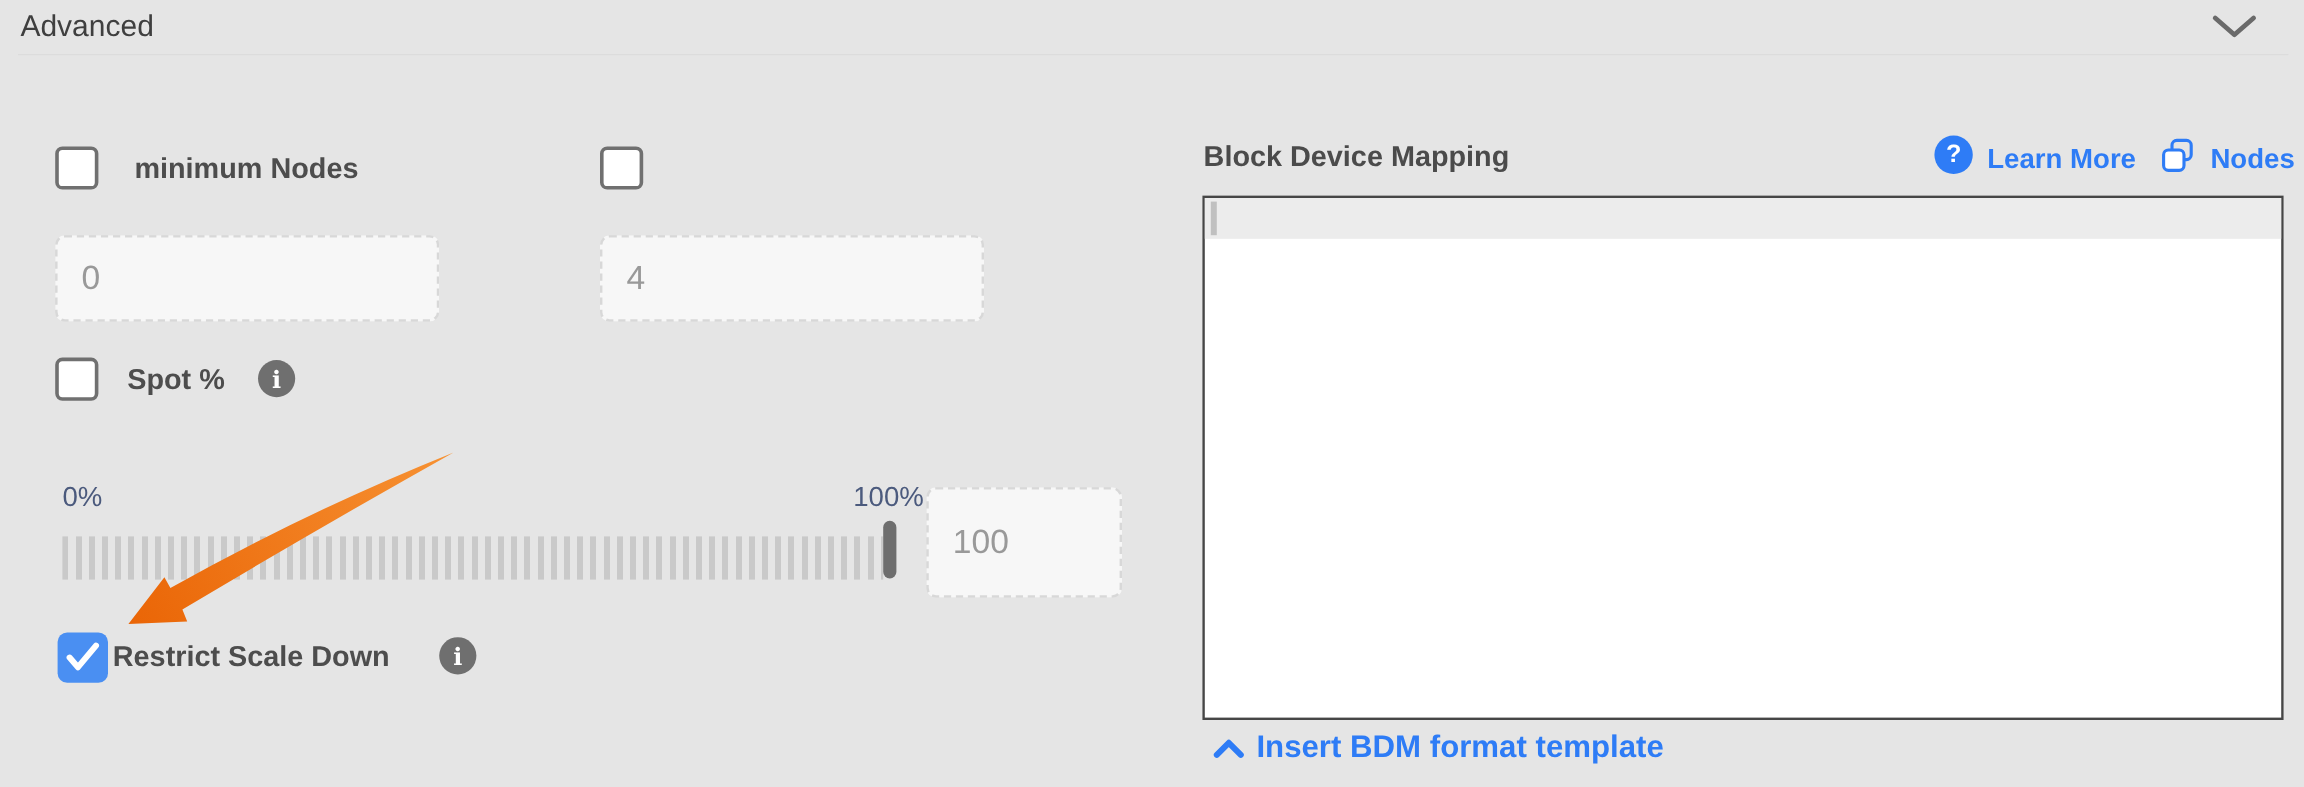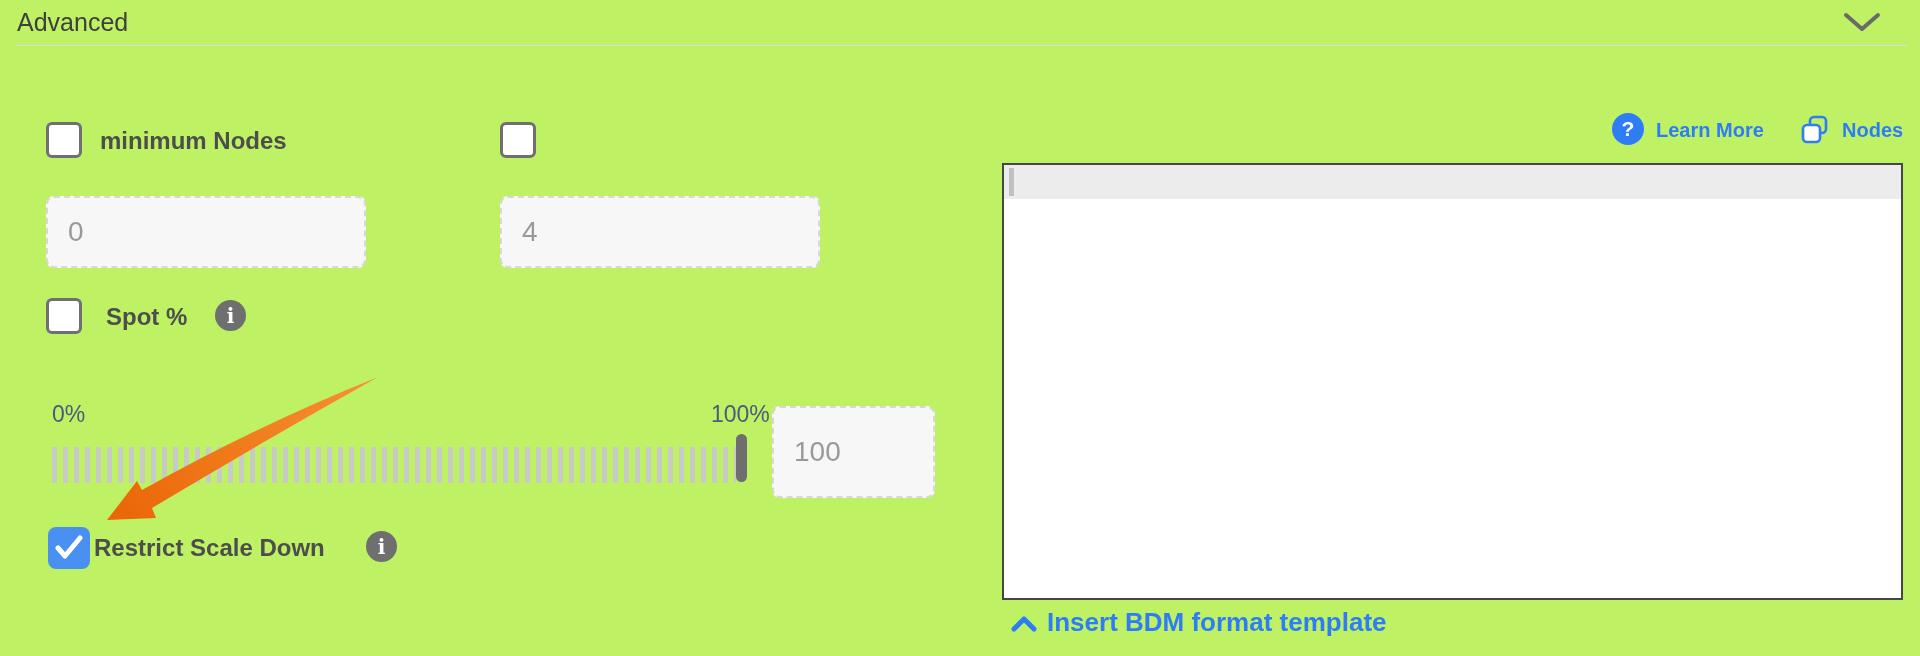--- a/index.html
+++ b/index.html
@@ -1,17 +1,17 @@
 <!DOCTYPE html>
 <html><head>
 <meta charset="utf-8">
 <style>
   html,body{margin:0;padding:0;background:#ffffff;}
   .canvas{
-    position:relative;width:1920px;height:656px;background:#bef264;
+    position:relative;width:1920px;height:656px;background:#e5e5e5;
     font-family:"Liberation Sans",sans-serif;overflow:hidden;
   }
   
   .adv-title{position:absolute;left:17px;top:8px;font-size:25px;font-weight:500;color:#3f3f3f;}
   .hdr-chevron{position:absolute;left:1842px;top:10px;cursor:pointer;}
   .divider{position:absolute;left:15px;top:45px;width:1892px;height:1px;background:#dcdcdc;}
 
   
   .cb{
     position:absolute;width:36px;height:36px;border:3px solid #707070;border-radius:6px;
@@ -46,21 +46,21 @@
     background:#4a8ff2;display:flex;align-items:center;justify-content:center;cursor:pointer;
   }
 
   
   .bdm-title{position:absolute;left:1003px;top:117px;font-size:24px;font-weight:600;color:#4b4b4b;}
   .qmark{
     position:absolute;left:1612px;top:113px;width:32px;height:32px;border-radius:50%;
     background:#2e7cf6;color:#ffffff;display:flex;align-items:center;justify-content:center;
     font-size:21px;font-weight:700;cursor:pointer;
   }
-  .link-text{position:absolute;font-size:20px;font-weight:600;color:#2e7cf6;cursor:pointer;}
+  .link-text{position:absolute;font-size:23px;font-weight:600;color:#2e7cf6;cursor:pointer;}
   .copy-icon{position:absolute;left:1800px;top:114px;cursor:pointer;}
   .editor{
     position:absolute;left:1002px;top:163px;width:901px;height:437px;box-sizing:border-box;
     border:2px solid #464646;background:#ffffff;cursor:text;
   }
   .active-line{position:absolute;left:0;top:0;width:100%;height:34px;background:#ececec;}
   .cursor-bar{position:absolute;left:5px;top:3px;width:5px;height:28px;background:#c0c0c0;}
   .insert-chevron{position:absolute;left:1010px;top:615px;cursor:pointer;}
 
   
@@ -71,21 +71,21 @@
 
 <div class="canvas">
 
   <div class="adv-title">Advanced</div>
   <svg class="hdr-chevron" width="40" height="26" viewBox="0 0 40 26">
     <polyline points="4,5 20,19 36,5" fill="none" stroke="#6a6a6a" stroke-width="4" stroke-linecap="round" stroke-linejoin="round"></polyline>
   </svg>
   <div class="divider"></div>
 
   <span class="cb" style="left:46px;top:122px;"></span>
-  <span class="cb-label" style="left:100px;top:127px;">minimum Nodes</span>
+  <span class="cb-label" style="left:112px;top:127px;">minimum Nodes</span>
 
   <span class="cb" style="left:500px;top:122px;"></span>
 
   <input class="dashed-input" style="left: 46px; top: 196px; width: 320px; height: 72px;" value="0">
   <input class="dashed-input" style="left: 500px; top: 196px; width: 320px; height: 72px;" value="4">
 
   <span class="cb" style="left:46px;top:298px;"></span>
   <span class="cb-label" style="left:106px;top:303px;">Spot %</span>
   <span class="info" style="left:215px;top:300px;">
     <span>i</span>
@@ -100,20 +100,21 @@
   <span class="cb-checked">
     <svg width="30" height="26" viewBox="0 0 30 26">
       <polyline points="4,13 11,21 26,3" fill="none" stroke="#ffffff" stroke-width="5" stroke-linecap="round" stroke-linejoin="round"></polyline>
     </svg>
   </span>
   <span class="cb-label" style="left:94px;top:534px;">Restrict Scale Down</span>
   <span class="info" style="left:366px;top:531px;">
     <span>i</span>
   </span>
 
+  <div class="bdm-title">Block Device Mapping</div>
 
   <span class="qmark">
     <span>?</span>
   </span>
   <span class="link-text" style="left:1656px;top:119px;">Learn More</span>
 
   <svg class="copy-icon" width="30" height="32" viewBox="0 0 30 32">
     <rect x="10" y="3" width="16" height="16" rx="4" fill="none" stroke="#2e7cf6" stroke-width="2.6"></rect>
     <rect x="3" y="11" width="17" height="17" rx="4" fill="#ffffff" stroke="#2e7cf6" stroke-width="2.6"></rect>
   </svg>

